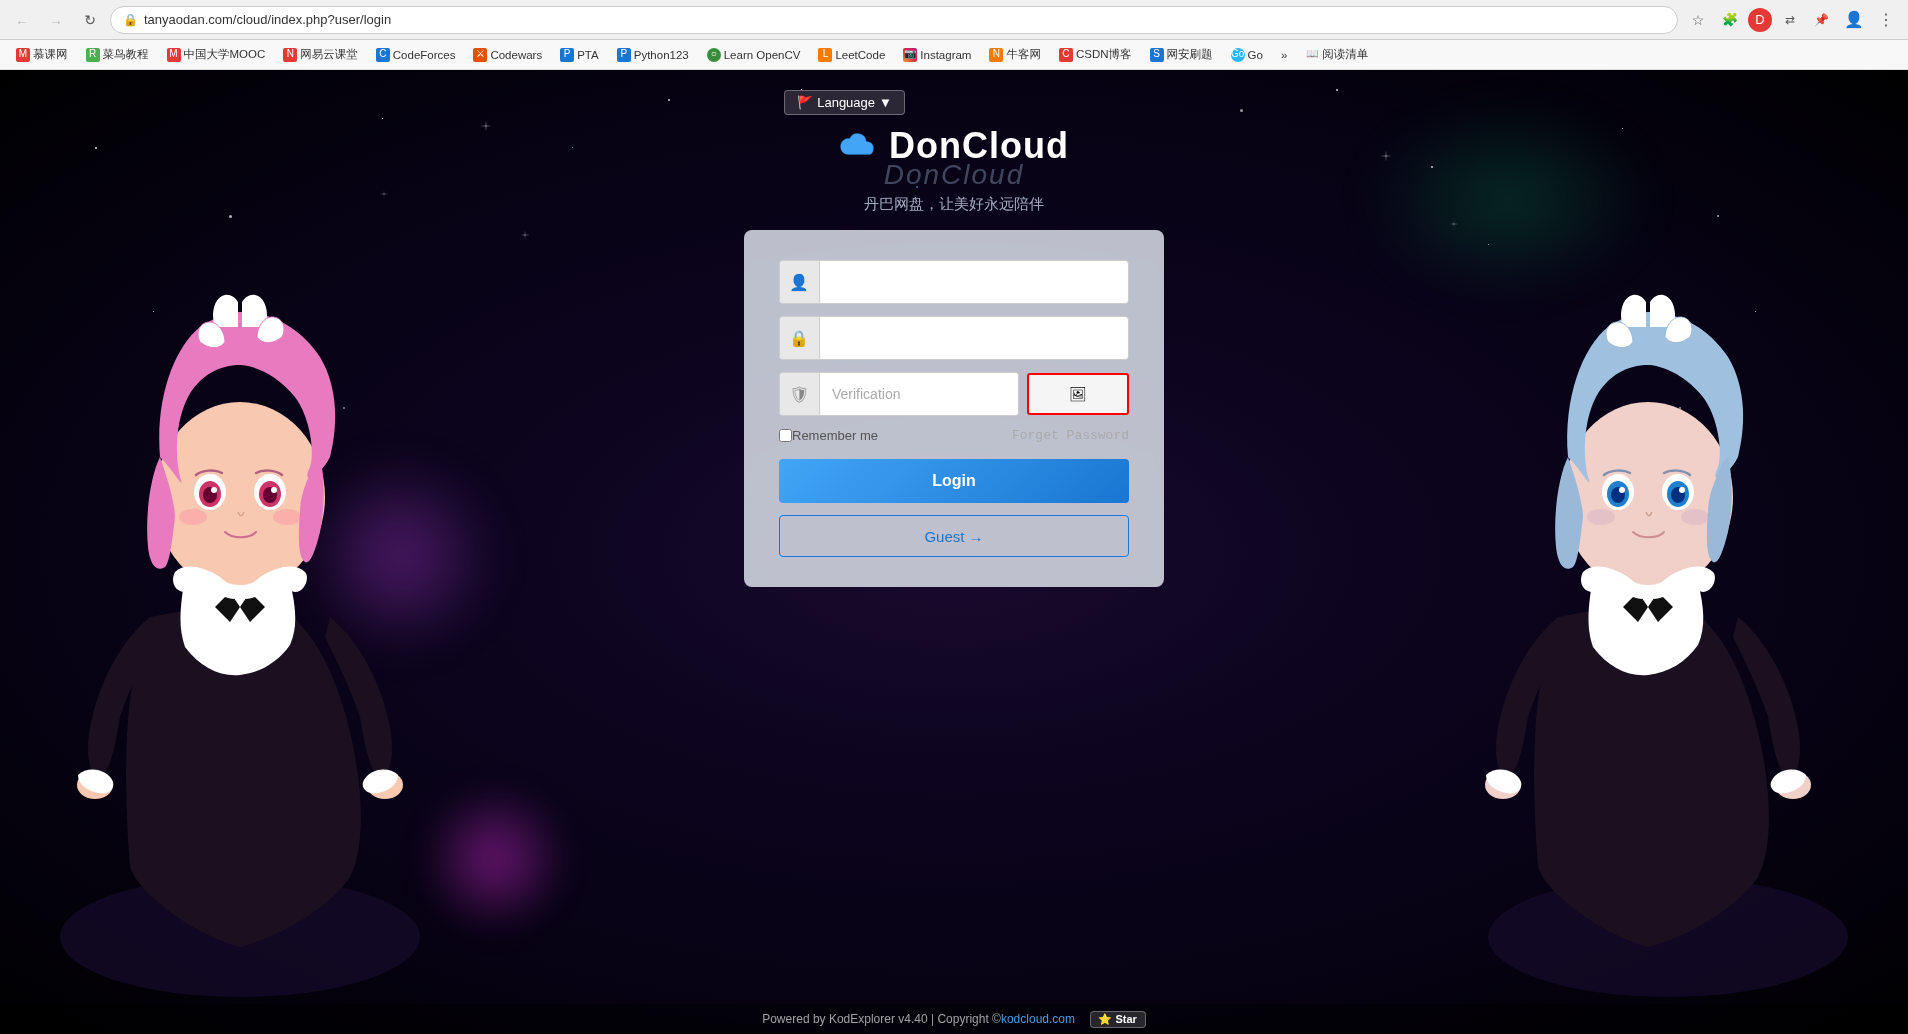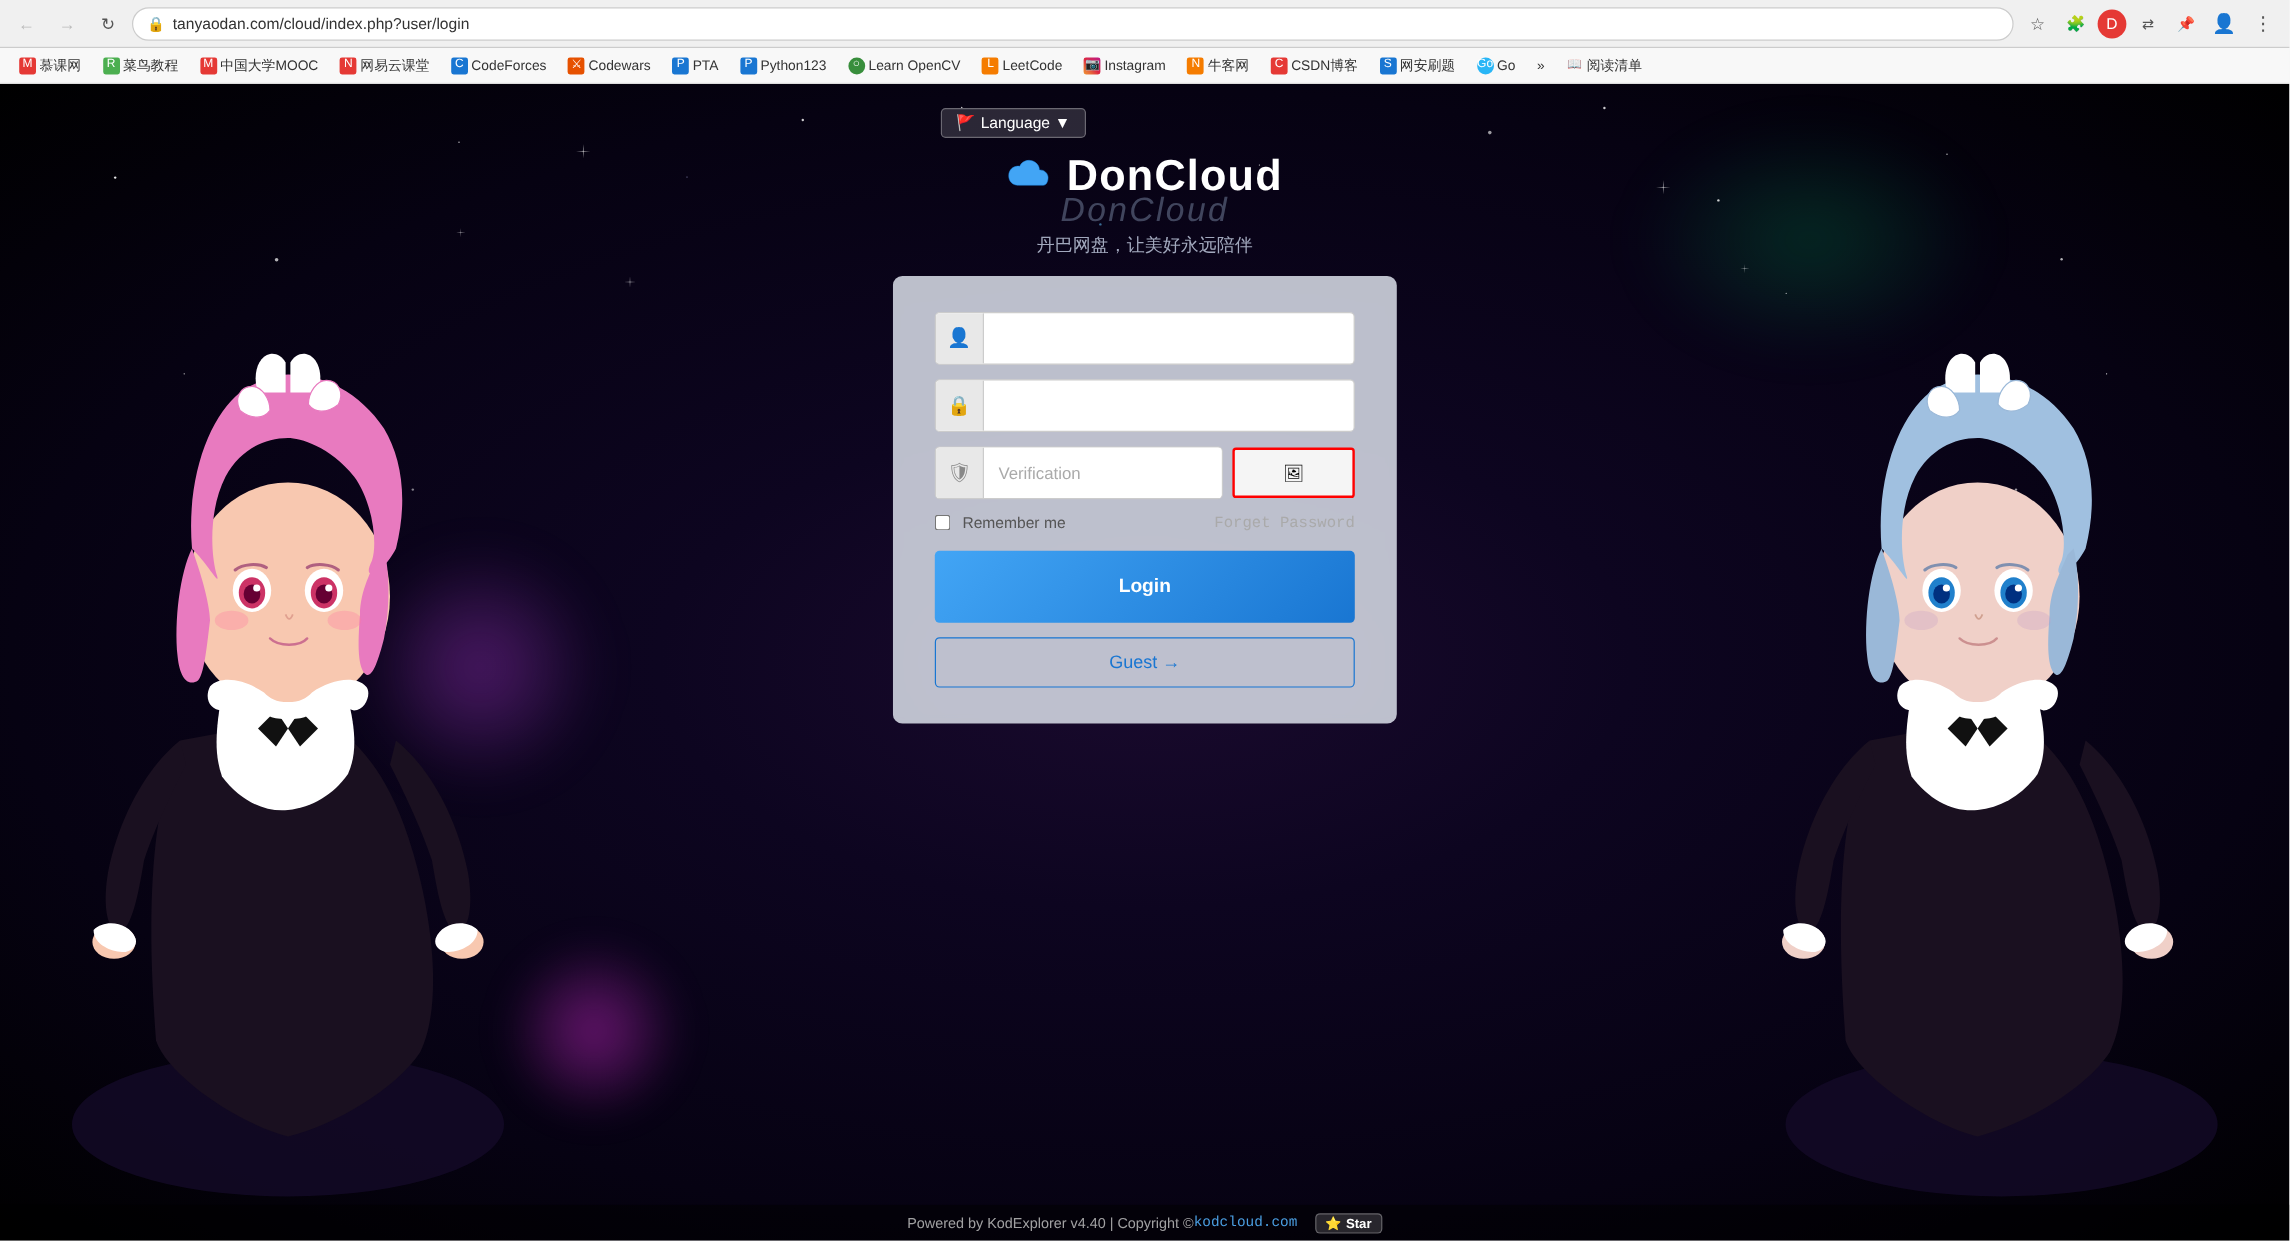--- a/index.html
+++ b/index.html
@@ -288,37 +288,37 @@
     .options-row {
       display: flex;
       align-items: center;
       justify-content: space-between;
       margin-bottom: 16px;
     }
 
     .remember-label {
       display: flex;
       align-items: center;
-      gap: 10px;
+      gap: 0;
       font-size: 13px;
       color: #555;
       cursor: pointer;
     }
 
     .forget-link {
       font-size: 13px;
       color: #aaa;
       cursor: pointer;
       text-decoration: none;
       font-family: Liberation Mono, monospace;
     }
 
     .login-btn {
       width: 100%;
-      height: 60px;
+      height: 44px;
       background: linear-gradient(135deg, #42a5f5, #1976d2);
       color: white;
       border: none;
       border-radius: 4px;
       font-size: 16px;
       font-weight: bold;
       cursor: pointer;
       margin-bottom: 12px;
     }
 
@@ -348,21 +348,20 @@
       color: rgba(200,200,200,0.8);
       position: absolute;
       bottom: 0;
       left: 0;
       right: 0;
     }
 
     .footer-link {
       color: #4a9de0;
       cursor: pointer;
-      font-family: Liberation Mono, monospace;
     }
 
     .github-btn {
       display: inline-flex;
       align-items: center;
       gap: 4px;
       background: rgba(255,255,255,0.15);
       border: 1px solid rgba(255,255,255,0.3);
       border-radius: 4px;
       padding: 1px 8px;

